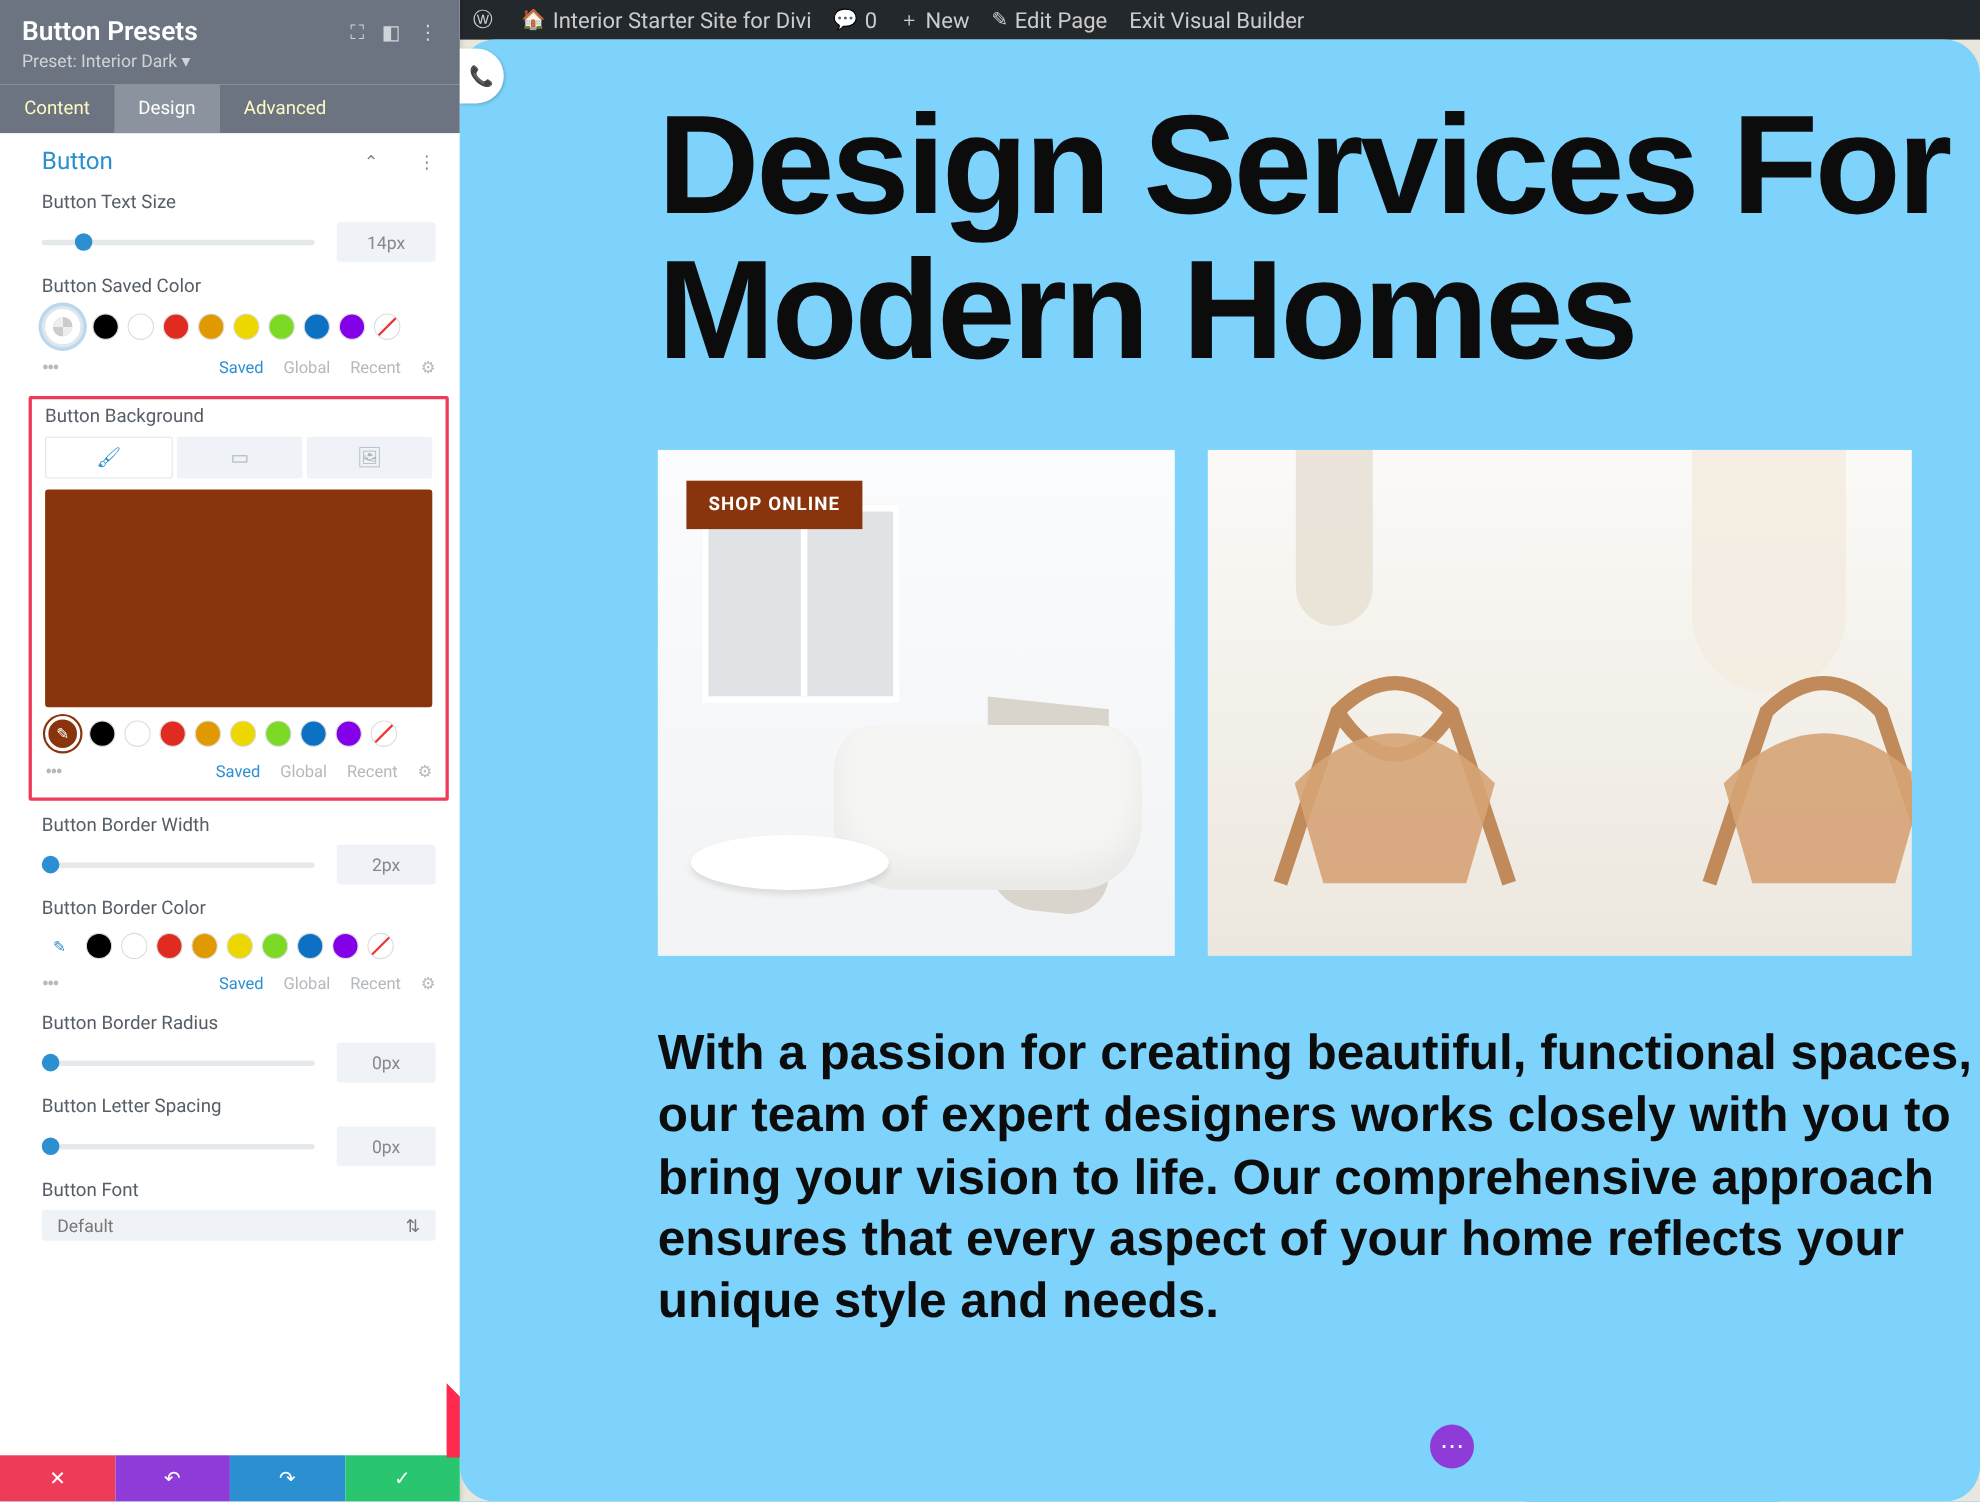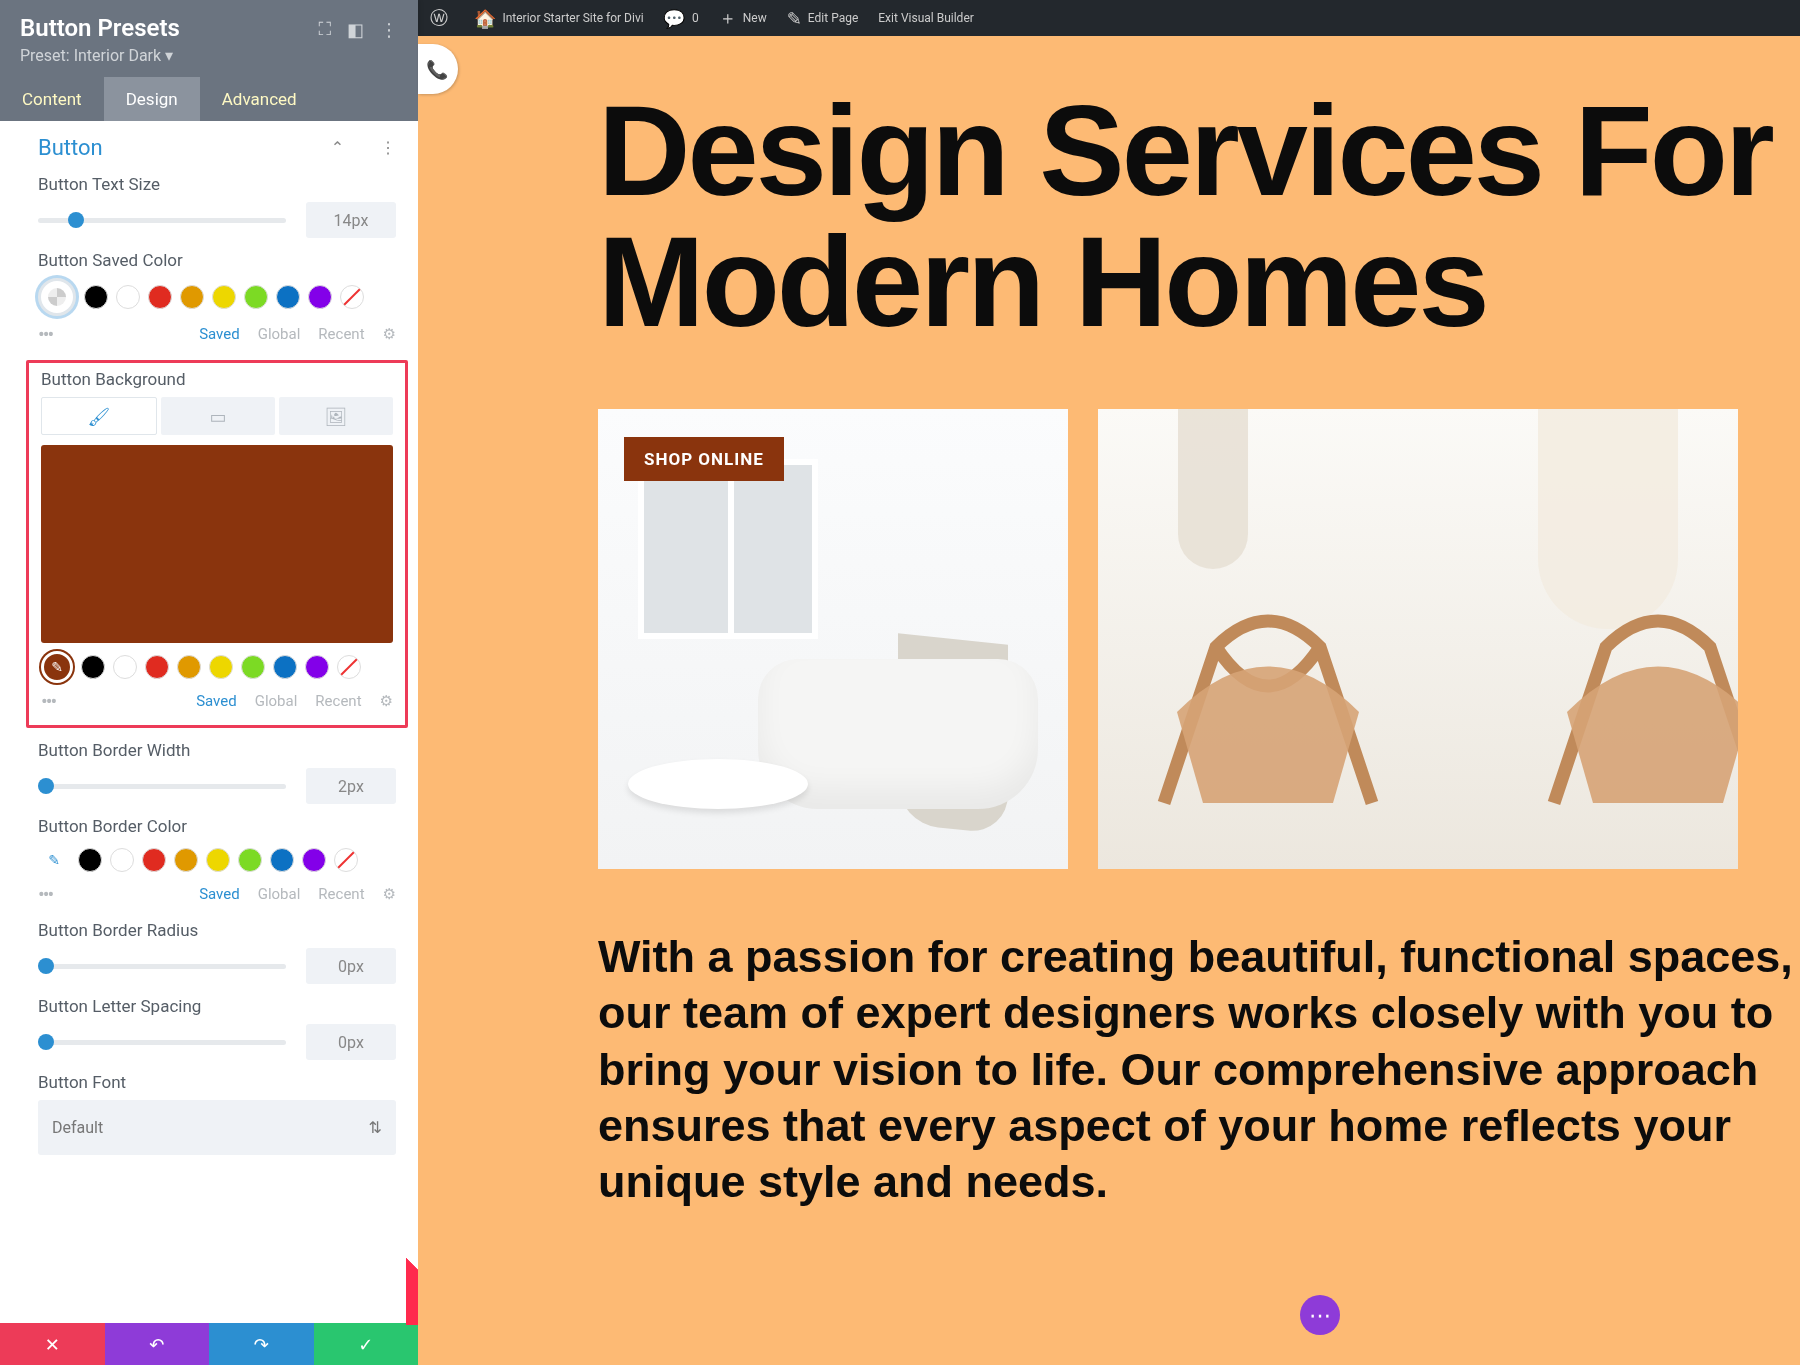--- a/index.html
+++ b/index.html
@@ -2,21 +2,21 @@
 <html><head>
 <meta charset="utf-8">
 <style>
 * { box-sizing: border-box; margin: 0; padding: 0; }
 body { font-family: -apple-system, BlinkMacSystemFont, "Segoe UI", Roboto, Helvetica, Arial, sans-serif; background: #e9e6dd; width: 1800px; height: 1365px; overflow: hidden; position: relative; }
 
 
 .admin-bar { position: absolute; top: 0; left: 418px; right: 0; height: 36px; background: #23282d; color: #ccc; display: flex; align-items: center; font-size: 16px; padding: 0 12px; }
 .admin-bar .ab-item { display: flex; align-items: center; margin-right: 20px; color: #ccc; }
 .admin-bar .ab-icon { margin-right: 6px; font-size: 18px; }
-.admin-bar .ab-text { font-size: 12px; text-align: center; }
+.admin-bar .ab-text { font-size: 20px; text-align: center; }
 
 
 .panel { position: absolute; top: 0; left: 0; width: 418px; height: 1365px; background: #fff; display: flex; flex-direction: column; box-shadow: 2px 0 4px rgba(0,0,0,0.1); }
 .panel-header { background: #6b7480; color: #fff; padding: 14px 20px 12px 20px; display: flex; align-items: flex-start; justify-content: space-between; }
 .panel-header .titles { display: flex; flex-direction: column; }
 .panel-title { font-size: 24px; font-weight: 600; }
 .panel-subtitle { font-size: 16px; color: #d0d4d8; margin-top: 4px; }
 .panel-header-icons { display: flex; align-items: center; gap: 16px; margin-top: 4px; color: #d0d4d8; }
 .panel-header-icons span { font-size: 18px; cursor: pointer; }
 
@@ -59,34 +59,34 @@
 .highlight-box .field-label { margin-bottom: 8px; }
 
 .bg-tabs { display: flex; gap: 4px; margin-bottom: 10px; }
 .bg-tab { flex: 1; height: 38px; background: #eff2f6; display: flex; align-items: center; justify-content: center; color: #2c8fd1; font-size: 18px; cursor: pointer; border-radius: 2px; }
 .bg-tab.active { background: #fff; border: 1px solid #e0e6eb; }
 
 .bg-preview { width: 100%; height: 198px; border-radius: 3px; }
 
 .picker-first { width: 32px; height: 32px; border-radius: 50%; display: flex; align-items: center; justify-content: center; font-size: 14px; flex: none; }
 
-.font-select { display: flex; align-items: center; justify-content: space-between; background: #eff2f6; height: 55px; padding: 0 14px; border-radius: 3px; color: #777; font-size: 16px; margin-top: 4px; }
+.font-select { display: flex; align-items: center; justify-content: space-between; background: #eff2f6; height: 28px; padding: 0 14px; border-radius: 3px; color: #777; font-size: 16px; margin-top: 4px; }
 
 .bottom-actions { position: absolute; bottom: 0; left: 0; width: 418px; height: 42px; display: flex; }
 .bottom-btn { flex: 1; display: flex; align-items: center; justify-content: center; color: #fff; font-size: 18px; cursor: pointer; }
 .bottom-btn.close { background: #ed3b58; }
 .bottom-btn.undo { background: #8e3bd8; }
 .bottom-btn.redo { background: #2c8fd1; }
 .bottom-btn.save { background: #29c66f; }
 
 
 .arrow-annot { position: absolute; bottom: 40px; left: 406px; width: 70px; height: 70px; }
 
 
-.preview { position: absolute; top: 36px; left: 418px; right: 0; bottom: 0; background: #fdba74; overflow: hidden; }
+.preview { position: absolute; top: 36px; left: 418px; right: 0; bottom: 0; background: #7dd3fc; overflow: hidden; border-radius: 32px; }
 .preview-inner { padding: 50px 0 0 180px; }
 .headline { font-family: Arial, Helvetica, sans-serif; font-size: 128px; font-weight: 900; letter-spacing: -3px; line-height: 1.02; color: #0c0c0c; }
 .images-row { display: flex; gap: 30px; margin-top: 62px; }
 .img-card { width: 470px; height: 460px; position: relative; background: #fff; overflow: hidden; }
 .shop-badge { position: absolute; top: 28px; left: 26px; background: #8a340d; color: #fff; font-weight: bold; font-size: 17px; letter-spacing: 1px; padding: 12px 20px; z-index: 2; }
 .subhead { font-family: Arial, Helvetica, sans-serif; font-size: 45px; font-weight: bold; line-height: 1.25; color: #0c0c0c; margin-top: 60px; max-width: 1200px; }
 
 .fab { position: absolute; bottom: 30px; left: 1300px; width: 40px; height: 40px; background: #8e3bd8; border-radius: 50%; color: #fff; display: flex; align-items: center; justify-content: center; font-size: 22px; cursor: pointer; }
 .phone-fab { position: absolute; top: 44px; left: 418px; width: 40px; height: 50px; background: #fff; border-radius: 0 25px 25px 0; display: flex; align-items: center; justify-content: center; color: #29c66f; font-size: 18px; box-shadow: 1px 1px 3px rgba(0,0,0,0.2); }
 

